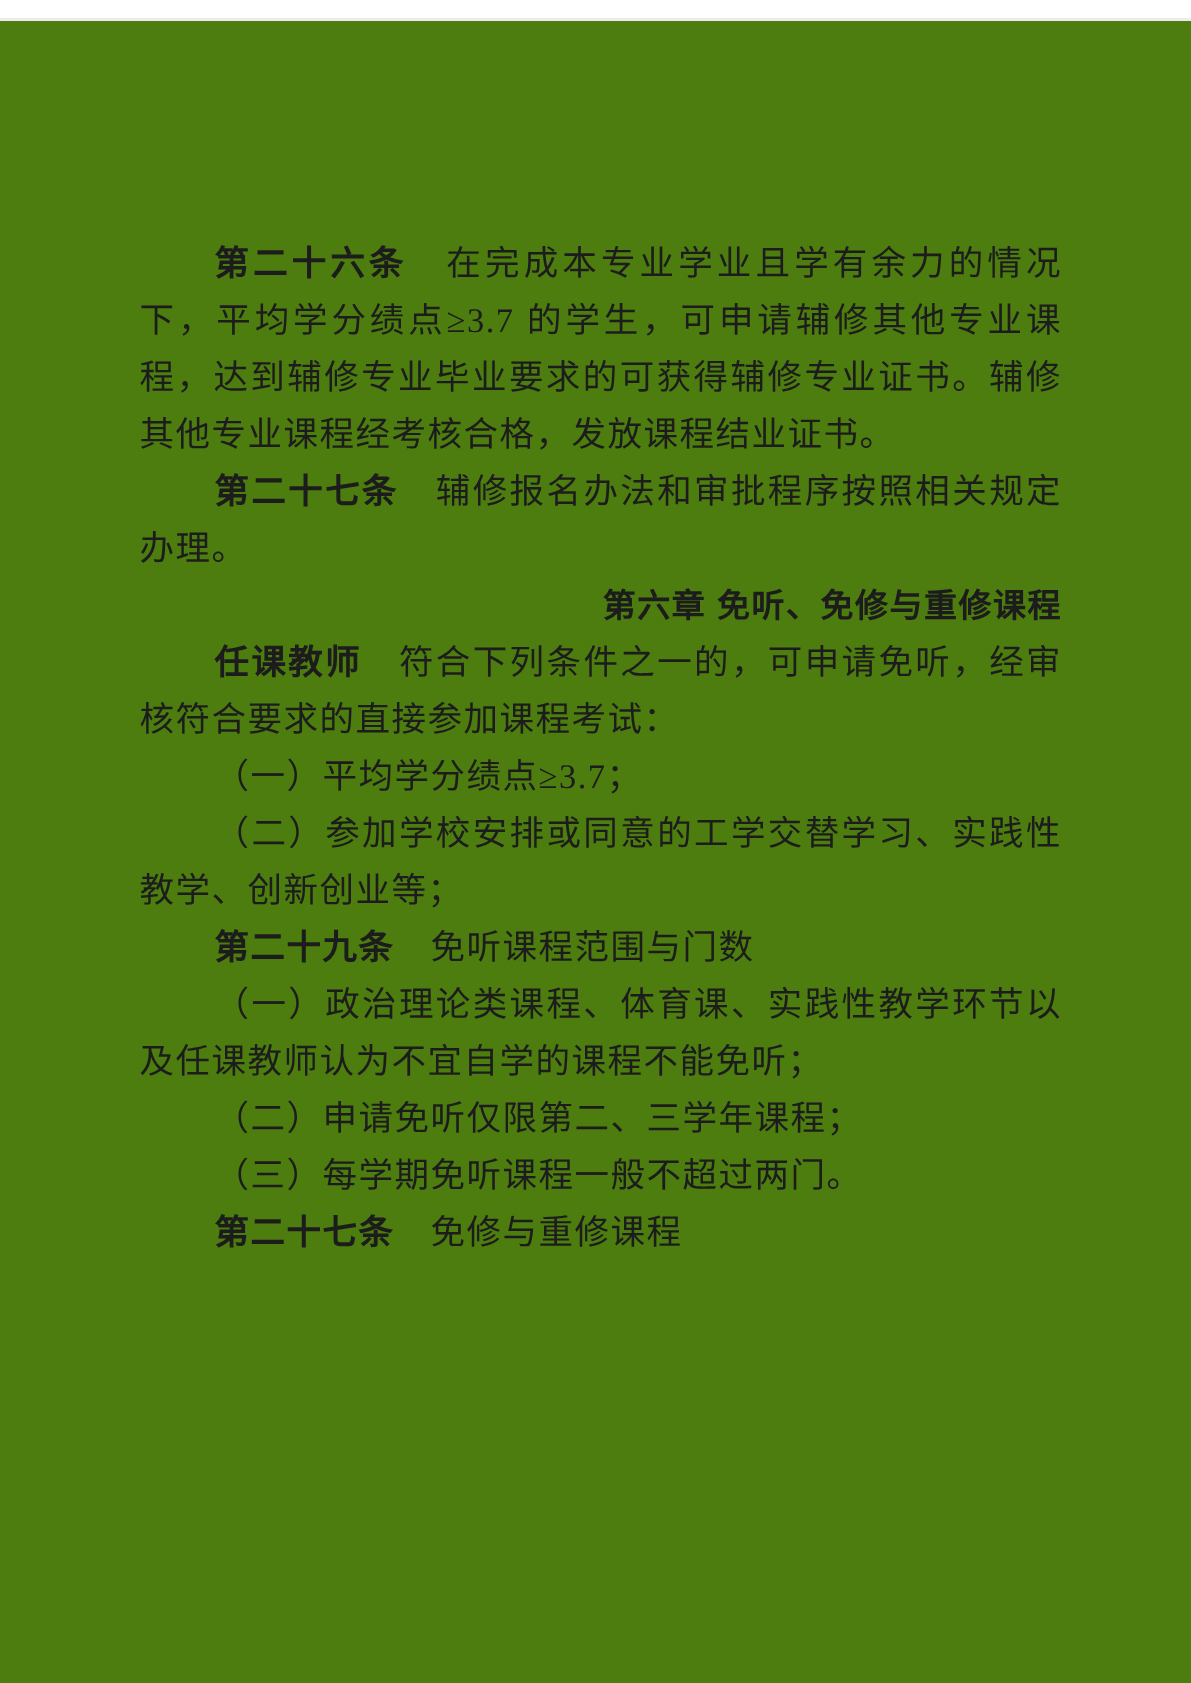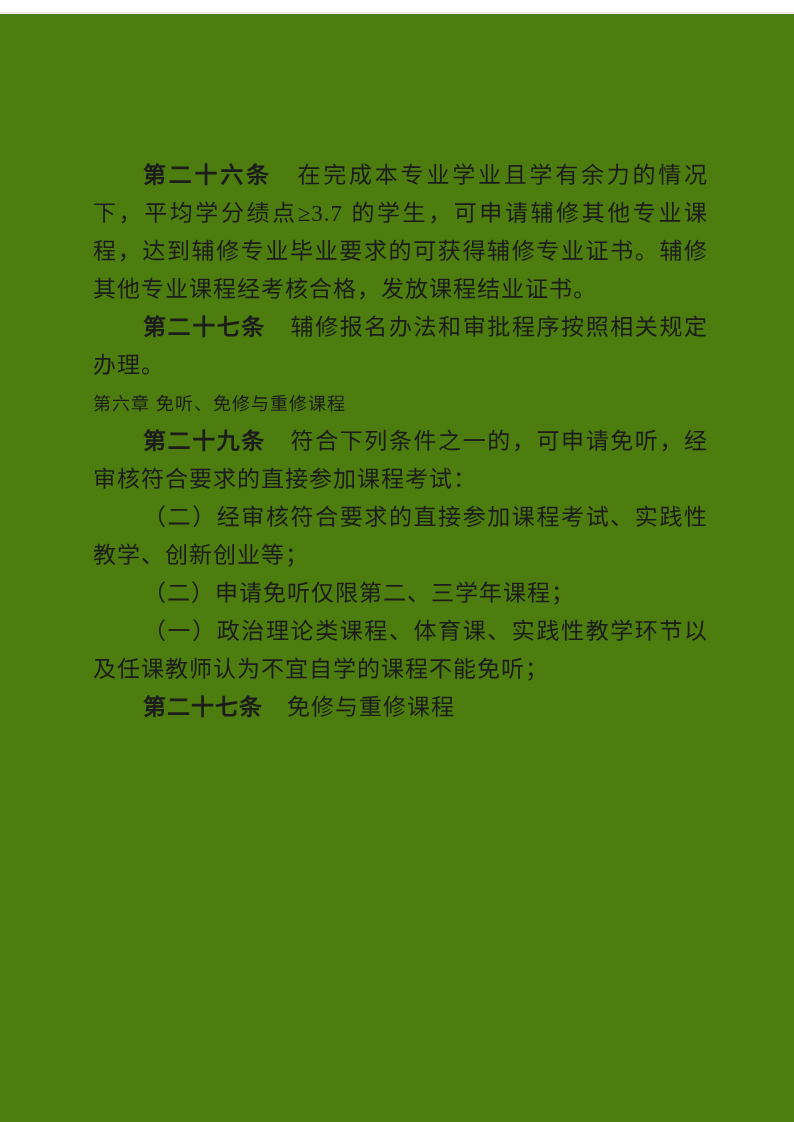--- a/index.html
+++ b/index.html
@@ -40,52 +40,55 @@
     text-justify: inter-character;
     text-indent: 50px;
     word-break: break-all;
   }
   .lead {
     font-weight: 700;
   }
   .chapter-heading {
     margin: 0;
     font-family: "Liberation Sans", "DejaVu Sans", sans-serif;
-    font-weight: 400;
-    font-size: 18px;
+    font-weight: 700;
+    font-size: 22px;
     line-height: 38px;
     letter-spacing: 1px;
-    text-align: left;
+    text-align: right;
     text-indent: 0;
   }
 </style>
 </head>
 <body>
 
 <div class="page">
   <div class="page-top-border"></div>
 
   <div class="doc-body">
 
     <p class="para"><b class="lead">第二十六条</b><span>　在完成本专业学业且学有余力的情况下，平均学分绩点≥3.7 的学生，可申请辅修其他专业课程，达到辅修专业毕业要求的可获得辅修专业证书。辅修其他专业课程经考核合格，发放课程结业证书。</span></p>
 
     <p class="para"><b class="lead">第二十七条</b><span>　辅修报名办法和审批程序按照相关规定办理。</span></p>
 
     <h2 class="chapter-heading">第六章 免听、免修与重修课程</h2>
 
-    <p class="para"><b class="lead">第二十九条</b><span>　符合下列条件之一的，可申请免听，经审核符合要求的直接参加课程考试：</span></p>
+    <p class="para"><b class="lead">任课教师</b><span>　符合下列条件之一的，可申请免听，经审核符合要求的直接参加课程考试：</span></p>
+
+    <p class="para">（一）平均学分绩点≥3.7；</p>
+
+    <p class="para">（二）参加学校安排或同意的工学交替学习、实践性教学、创新创业等；</p>
 
 
-    <p class="para">（二）经审核符合要求的直接参加课程考试、实践性教学、创新创业等；</p>
+    <p class="para"><b class="lead">第二十九条</b><span>　免听课程范围与门数</span></p>
 
-
+    <p class="para">（一）政治理论类课程、体育课、实践性教学环节以及任课教师认为不宜自学的课程不能免听；</p>
 
     <p class="para">（二）申请免听仅限第二、三学年课程；</p>
 
-    <p class="para">（一）政治理论类课程、体育课、实践性教学环节以及任课教师认为不宜自学的课程不能免听；</p>
-
+    <p class="para">（三）每学期免听课程一般不超过两门。</p>
 
     <p class="para"><b class="lead">第二十七条</b><span>　免修与重修课程</span></p>
 
 
 
   </div>
 </div>
 
 </body></html>

